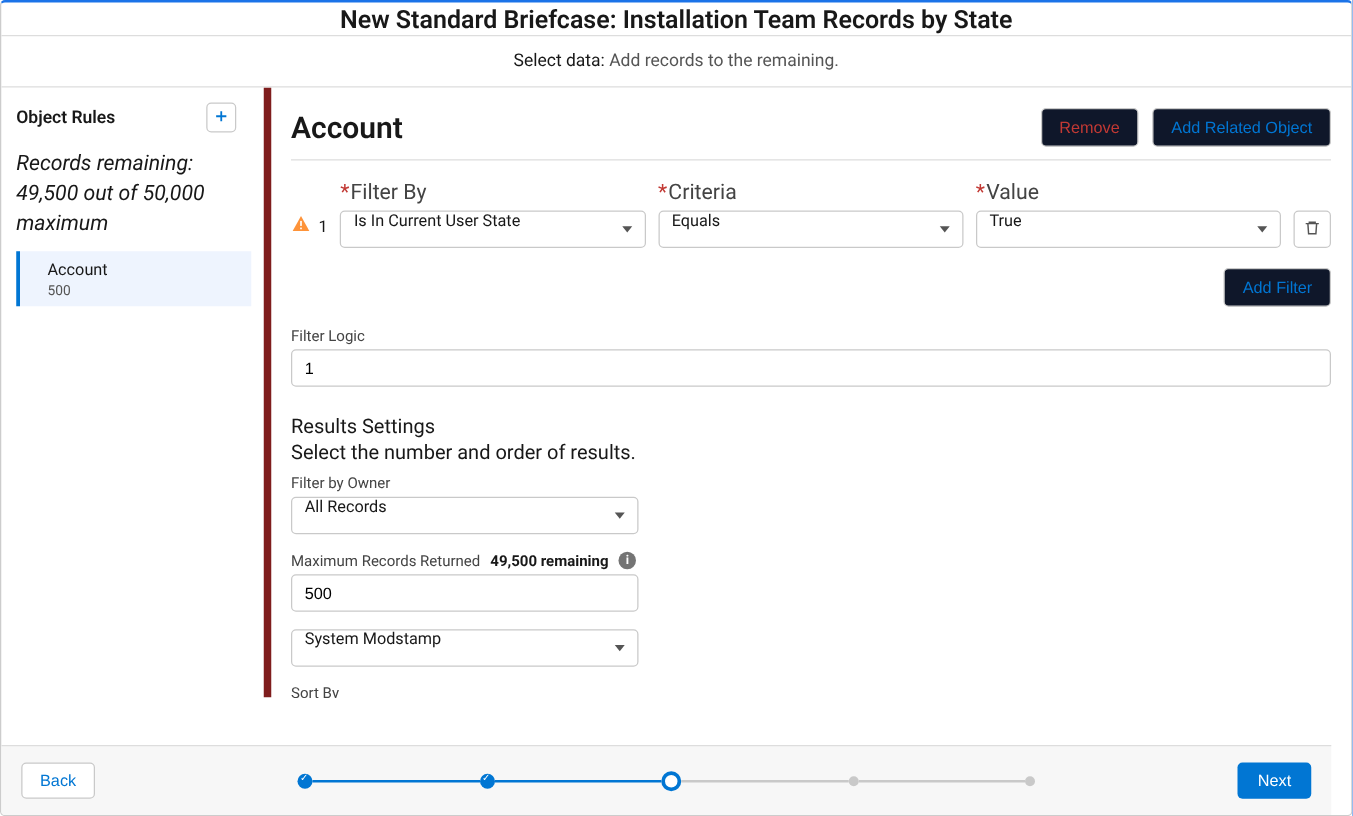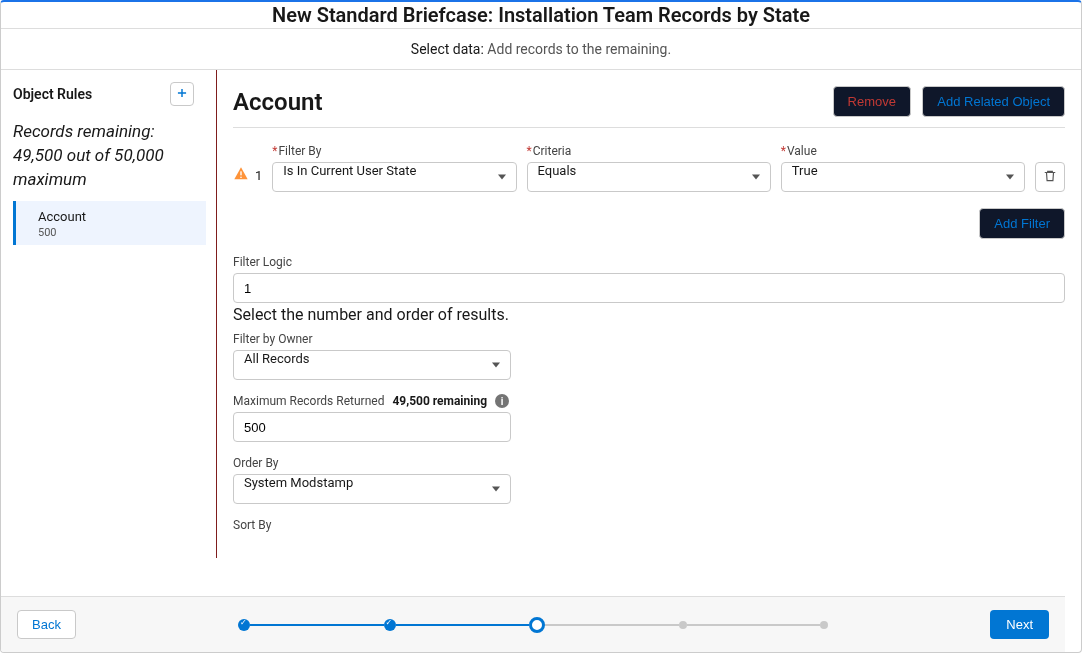--- a/index.html
+++ b/index.html
@@ -33,21 +33,21 @@
   }
   .subheader .lead { color: #181818; }
   .subheader .desc { color: #555; }
   .content {
     display: flex;
     height: calc(100% - 56px - 50px - 56px);
     overflow: hidden;
   }
   .sidebar {
     width: 216px;
-    border-right: 1px solid #7f1d1d;
+    border-right: 6px solid #7f1d1d;
     padding: 12px 10px 12px 12px;
     flex-shrink: 0;
   }
   .sidebar-header {
     display: flex;
     align-items: center;
     justify-content: space-between;
     padding-right: 12px;
     margin-bottom: 14px;
   }
@@ -121,21 +121,21 @@
     display: flex;
     align-items: center;
     gap: 6px;
     padding-bottom: 7px;
   }
   .filter-prefix .warn-icon svg { width: 16px; height: 16px; }
   .filter-prefix .num { font-size: 13px; }
   .field-group { display: flex; flex-direction: column; }
   .field-group.grow { flex: 1; }
   .field-label {
-    font-size: 12px;
+    font-size: 17px;
     color: #444;
     margin-bottom: 4px;
   }
   .field-label .req { color: #c23934; margin-right: 1px; }
   .select {
     position: relative;
     height: 30px;
     border: 1px solid #c9c9c9;
     border-radius: 4px;
     background: #fff;
@@ -373,38 +373,38 @@
       </button>
     </div>
 
     <div class="add-filter-row">
       <button class="btn btn-add-filter">Add Filter</button>
     </div>
 
     <div class="filter-logic-label">Filter Logic</div>
     <input class="text-input" value="1" style="">
 
+    <div class="section-title">Results Settings</div>
     <div class="section-sub">Select the number and order of results.</div>
 
     <div class="settings-row">
       <div class="filter-logic-label">Filter by Owner</div>
       <div class="select half">
           <span>All Records</span>
         </div>
     </div>
 
     <div class="inline-label-row">
       <span>Maximum Records Returned</span>
       <span class="bold">49,500 remaining</span>
       <span class="info-icon">i</span>
     </div>
     <input class="text-input half" value="500" style="">
 
     <div class="settings-row" style="margin-top:14px;">
-      <div class="filter-logic-label">Order By</div>
       <div class="select half">
           <span>System Modstamp</span>
         </div>
     </div>
 
     <div class="settings-row" style="margin-top:14px;">
       <div class="filter-logic-label">Sort By</div>
 
     </div>
   </main>

